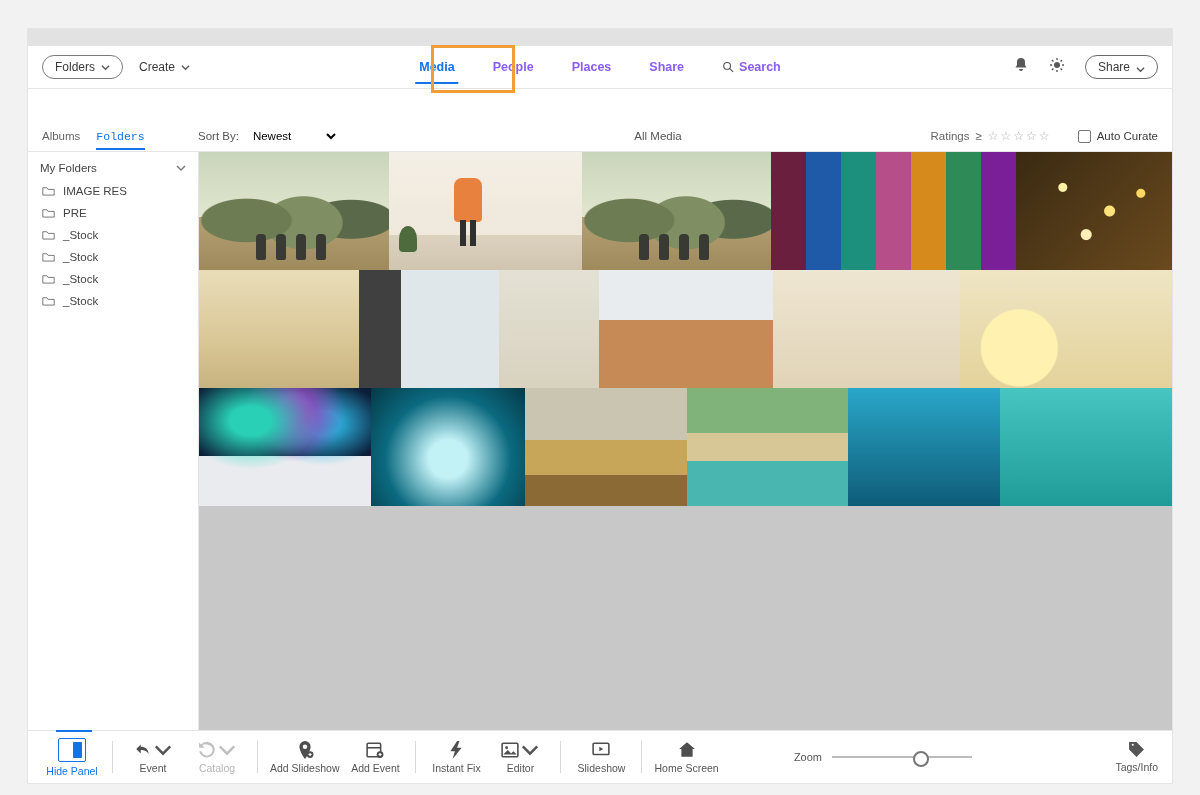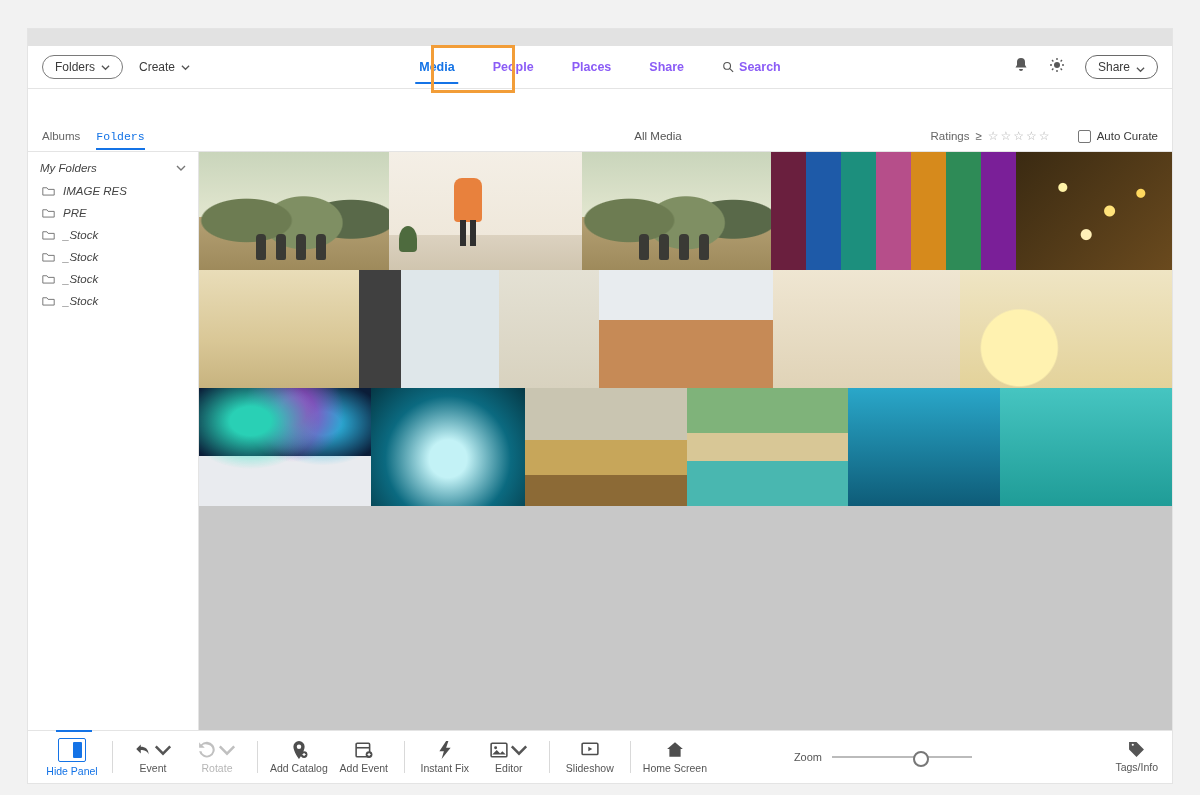--- a/index.html
+++ b/index.html
@@ -38,21 +38,21 @@
   .sec-tab.active::after{content:"";position:absolute;left:0;right:0;bottom:-1px;height:2px;background:var(--accent);}
   .secbar .mid{flex:1;display:flex;align-items:center;gap:8px;}
   .secbar .sort-label{color:#555;}
   .secbar select{border:none;background:transparent;font-size:11.5px;margin-left:2px;width:90px;}
   .secbar .center-label{position:absolute;left:50%;transform:translateX(-50%);color:#555;margin-left:58px;}
   .secbar .ratings{margin-left:auto;display:flex;align-items:center;gap:6px;color:#666;}
   .secbar .stars{letter-spacing:2px;color:#b3b3b3;font-size:12px;}
   .secbar .autocurate{display:flex;align-items:flex-start;gap:6px;margin-left:26px;}
   .checkbox{width:11px;height:11px;border:1.5px solid #777;border-radius:2px;display:inline-block;}
   
-  .main{display:flex;height:578px;font-style:italic;}
+  .main{display:flex;height:578px;}
   .sidebar{width:170px;border-right:1px solid var(--border-soft);font-size:11.5px;padding-top:6px;}
   .sidebar .group{display:flex;align-items:center;justify-content:space-between;padding:4px 12px;color:#444;cursor:pointer;}
   .sidebar .group svg{width:10px;height:10px;fill:#777;}
   .sidebar ul{list-style:none;margin:2px 0 16px;padding:0;}
   .sidebar li{display:flex;align-items:center;gap:8px;padding:5px 12px 5px 14px;color:#444;cursor:pointer;}
   .sidebar li svg{width:13px;height:10px;fill:none;stroke:#777;stroke-width:1.2;}
   
   .grid-wrap{flex:1;background:#c8c8c8;overflow:hidden;}
   .grid{display:flex;flex-direction:column;line-height:0;}
   .row{display:flex;}
@@ -167,20 +167,26 @@
           </svg>
       </div>
     </div>
   </div>
 
   <div class="secbar" style="position:relative;margin-top:32px;">
     <div class="leftcol">
       <span class="sec-tab"><span>Albums</span></span>
       <span class="sec-tab active"><span>Folders</span></span>
     </div>
+    <div class="mid">
+      <span class="sort-label">Sort By:</span>
+      <select>
+        <option>Newest</option>
+      </select>
+    </div>
     <span class="center-label">All Media</span>
     <div class="ratings">
       <span>Ratings</span>
       <span>≥</span>
       <span class="stars">☆☆☆☆☆</span>
     </div>
     <div class="autocurate">
       <span class="checkbox"></span>
       <span>Auto Curate</span>
     </div>
@@ -355,30 +361,30 @@
     </div>
     <div class="act disabled">
       <span class="combo">
           <svg viewBox="0 0 16 16">
             <path d="M8 3a5 5 0 1 1-4.9 6H1a7 7 0 1 0 1.6-6L1 1v5h5L3.8 3.8A5 5 0 0 1 8 3z"></path>
           </svg>
           <svg viewBox="0 0 10 10" width="8" height="8">
             <path d="M1 3l4 4 4-4" fill="none" stroke="#c0c0c0" stroke-width="1.4"></path>
           </svg>
         </span>
-      <span>Rotate</span>
+      <span>Catalog</span>
     </div>
     <div class="sep"></div>
     <div class="act">
       <svg viewBox="0 0 16 16">
           <path d="M8 0a5 5 0 0 0-5 5c0 4 5 11 5 11s5-7 5-11a5 5 0 0 0-5-5zm0 7a2 2 0 1 1 0-4 2 2 0 0 1 0 4z"></path>
           <circle cx="12.5" cy="12" r="3" fill="#4e4e4e"></circle>
           <path d="M12.5 10.6v2.8M11.1 12h2.8" stroke="#fff" stroke-width="1.1"></path>
         </svg>
-      <span>Add Catalog</span>
+      <span>Add Slideshow</span>
     </div>
     <div class="act">
       <svg viewBox="0 0 16 16">
           <rect x="1" y="2" width="12" height="12" rx="1" fill="none" stroke="#4e4e4e" stroke-width="1.4"></rect>
           <path d="M1 6h12" stroke="#4e4e4e" stroke-width="1.4"></path>
           <circle cx="12.5" cy="12" r="3" fill="#4e4e4e"></circle>
           <path d="M12.5 10.6v2.8M11.1 12h2.8" stroke="#fff" stroke-width="1.1"></path>
         </svg>
       <span>Add Event</span>
     </div>

